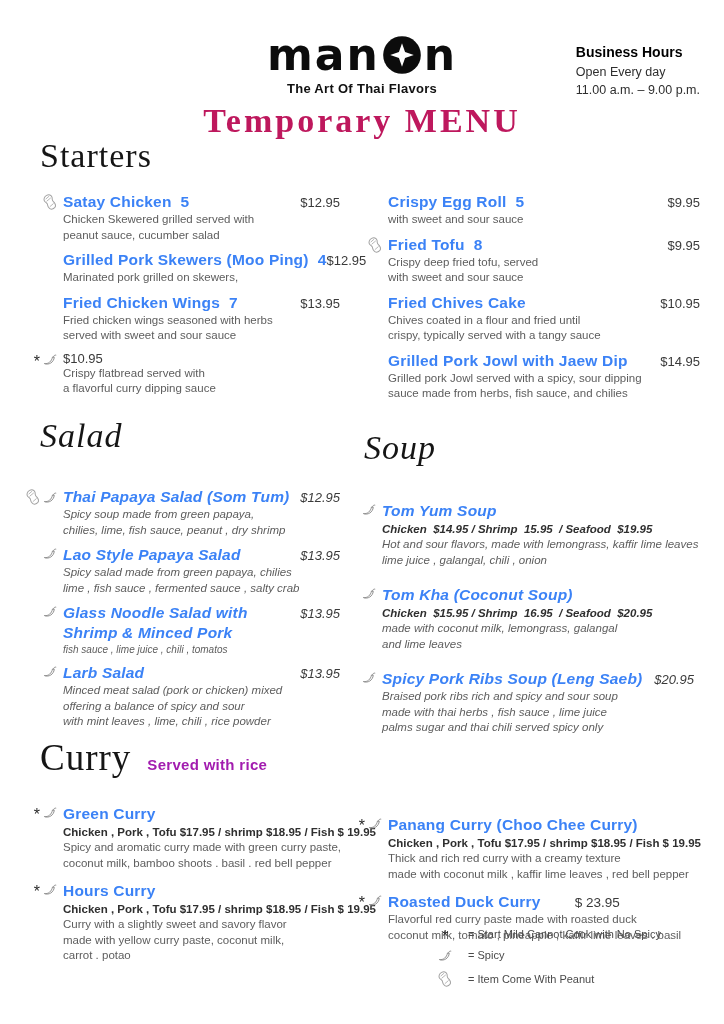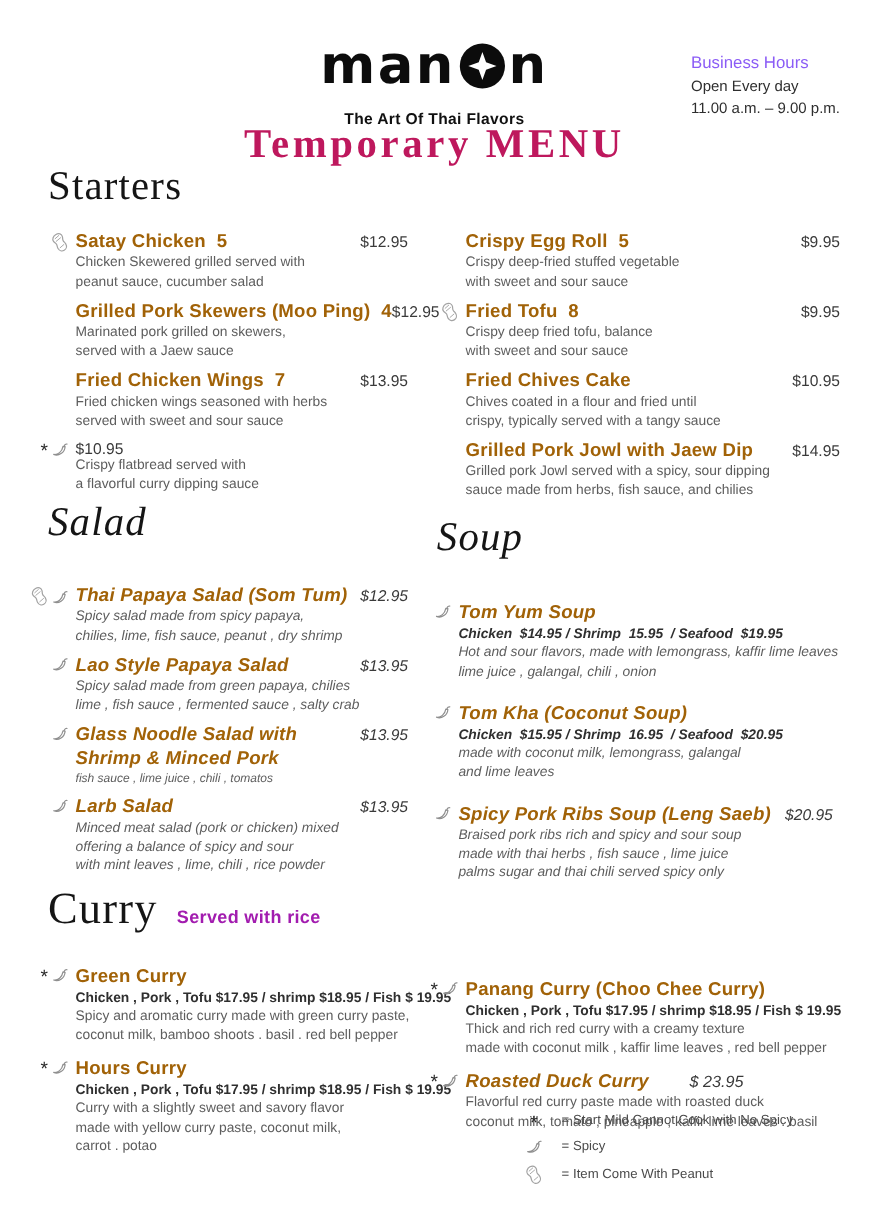--- a/index.html
+++ b/index.html
@@ -11,23 +11,23 @@
   }
   
   .logo{position:absolute;top:30px;left:0;width:100%;text-align:center;}
   .logo-word{
     font-family:"DejaVu Sans",sans-serif;font-weight:900;font-size:44px;
     letter-spacing:2px;color:#0c0c0c;line-height:50px;
     display:flex;align-items:center;justify-content:center;
   }
   .logo-word .lt{display:inline-block;}
   .logo-o{display:inline-block;width:40px;height:40px;margin:0 2px;}
-  .logo-tagline{font-size:13px;font-weight:700;color:#101010;margin-top:11px;letter-spacing:.3px;}
+  .logo-tagline{font-size:13px;font-weight:700;color:#101010;margin-top:1px;letter-spacing:.3px;}
   .hours{position:absolute;top:42px;right:24px;font-size:12.5px;line-height:1.45;color:#2e2e2e;text-align:left;}
-  .hours .t{font-size:14px;font-weight:400;color:#8b5cf6;margin-bottom:1px;}
+  .hours .t{font-size:14px;font-weight:700;color:#000000;margin-bottom:1px;}
   .page-title{
     position:absolute;top:102px;left:0;width:100%;margin:0;text-align:center;
     font-family:"Liberation Serif",serif;font-weight:700;font-size:34px;
     letter-spacing:3px;color:#be185d;
   }
   
   h2.sec{
     font-family:"Liberation Serif",serif;font-weight:400;font-size:34px;
     color:#151515;margin:0;line-height:44px;letter-spacing:1px;
   }
@@ -53,24 +53,24 @@
   .col-r .item, #section-soup .item{margin-left:18px;}
   #section-soup .item{margin-bottom:17px;}
   #section-curry .item{margin-bottom:10px;}
   .icons{
     position:absolute;right:100%;top:1px;margin-right:6px;
     display:flex;align-items:center;gap:3px;white-space:nowrap;
   }
   .ic{display:inline-flex;align-items:center;}
   .star-ic{font-size:16px;color:#2a2a2a;line-height:10px;position:relative;top:3px;font-weight:400;}
   .trow{display:flex;justify-content:space-between;align-items:baseline;}
-  .trow.inline{justify-content:flex-start;font-style:italic;}
+  .trow.inline{justify-content:flex-start;}
   .trow.inline .iprice{margin-left:34px;font-size:13.5px;}
   .ititle{
-    font-size:15.5px;font-weight:700;color:#a16207;line-height:20px;
+    font-size:15.5px;font-weight:700;color:#3b82f6;line-height:20px;
     letter-spacing:.2px;white-space:pre;
   }
   .title2{display:block;}
   .iprice{font-size:13px;color:#3a3a3a;font-weight:400;white-space:pre;}
   .price-line{font-size:11.5px;font-weight:700;color:#2f2f2f;line-height:16px;white-space:pre;}
   .desc{font-size:11.5px;line-height:15.5px;color:#5d5d5d;white-space:pre;}
   .desc.small{font-size:10px;line-height:13px;}
   
   #legend{position:absolute;top:928px;left:435px;}
   .legend-row{display:flex;align-items:center;gap:13px;margin-bottom:8px;}
@@ -123,21 +123,20 @@
             </div>
             <div class="desc">Chicken Skewered grilled served with</div>
             <div class="desc">peanut sauce, cucumber salad</div>
           </div>
           <div class="item">
             <div class="trow">
               <span class="ititle">Grilled Pork Skewers (Moo Ping)  4</span>
               <span class="iprice">$12.95</span>
             </div>
             <div class="desc">Marinated pork grilled on skewers,</div>
-            <div class="desc">served with a Jaew sauce</div>
           </div>
           <div class="item">
             <div class="trow">
               <span class="ititle">Fried Chicken Wings  7</span>
               <span class="iprice">$13.95</span>
             </div>
             <div class="desc">Fried chicken wings seasoned with herbs</div>
             <div class="desc">served with sweet and sour sauce</div>
           </div>
           <div class="item">
@@ -158,37 +157,36 @@
             <div class="desc">Crispy flatbread served with</div>
             <div class="desc">a flavorful curry dipping sauce</div>
           </div>
         </div>
       <div class="col-r" id="starters-right">
           <div class="item">
             <div class="trow">
               <span class="ititle">Crispy Egg Roll  5</span>
               <span class="iprice">$9.95</span>
             </div>
-            <div class="desc">Crispy deep-fried stuffed vegetable</div>
             <div class="desc">with sweet and sour sauce</div>
           </div>
           <div class="item">
             <span class="icons">
               <span class="ic">
                 <svg width="14" height="18" viewBox="0 0 17 23" fill="none" stroke="#a3a3a3" stroke-width="1.3" stroke-linecap="round" style="transform:rotate(-30deg)">
                   <path d="M9 2 C12.5 2 14.5 4.6 13.8 7.4 C13.4 9.1 12.2 10 12.3 11.8 C12.4 13.3 13 14.2 13 15.9 C13 18.8 11 21 8.2 21 C5.4 21 3.4 18.9 3.4 16.1 C3.4 14.3 4.2 13.3 4.3 11.6 C4.4 9.9 3.2 8.9 3 7.2 C2.7 4.4 5.5 2 9 2 Z"></path>
                   <path d="M6 5.5 L11 4.5 M5.6 8.5 L11.5 7.5 M5.8 16.5 L11 15.5" stroke-width="0.9"></path>
                 </svg>
               </span>
             </span>
             <div class="trow">
               <span class="ititle">Fried Tofu  8</span>
               <span class="iprice">$9.95</span>
             </div>
-            <div class="desc">Crispy deep fried tofu, balance</div>
+            <div class="desc">Crispy deep fried tofu, served</div>
             <div class="desc">with sweet and sour sauce</div>
           </div>
           <div class="item">
             <div class="trow">
               <span class="ititle">Fried Chives Cake</span>
               <span class="iprice">$10.95</span>
             </div>
             <div class="desc">Chives coated in a flour and fried until</div>
             <div class="desc">crispy, typically served with a tangy sauce</div>
           </div>
@@ -220,21 +218,21 @@
                 <svg width="14" height="14" viewBox="0 0 24 24" fill="none" stroke="#8f8f8f" stroke-width="1.7" stroke-linecap="round" stroke-linejoin="round">
                   <path d="M3 20 C9 21 15 16 16.3 8.5 L19.3 9 C18.6 17.5 10 23 3 20 Z"></path>
                   <path d="M17.8 8.8 C18.3 6 20.3 4.8 22 5.3"></path>
                 </svg>
               </span>
             </span>
             <div class="trow">
               <span class="ititle">Thai Papaya Salad (Som Tum)</span>
               <span class="iprice">$12.95</span>
             </div>
-            <div class="desc">Spicy salad made from spicy papaya,</div>
+            <div class="desc">Spicy soup made from green papaya,</div>
             <div class="desc">chilies, lime, fish sauce, peanut , dry shrimp</div>
           </div>
           <div class="item">
             <span class="icons">
               <span class="ic">
                 <svg width="14" height="14" viewBox="0 0 24 24" fill="none" stroke="#8f8f8f" stroke-width="1.7" stroke-linecap="round" stroke-linejoin="round">
                   <path d="M3 20 C9 21 15 16 16.3 8.5 L19.3 9 C18.6 17.5 10 23 3 20 Z"></path>
                   <path d="M17.8 8.8 C18.3 6 20.3 4.8 22 5.3"></path>
                 </svg>
               </span>

